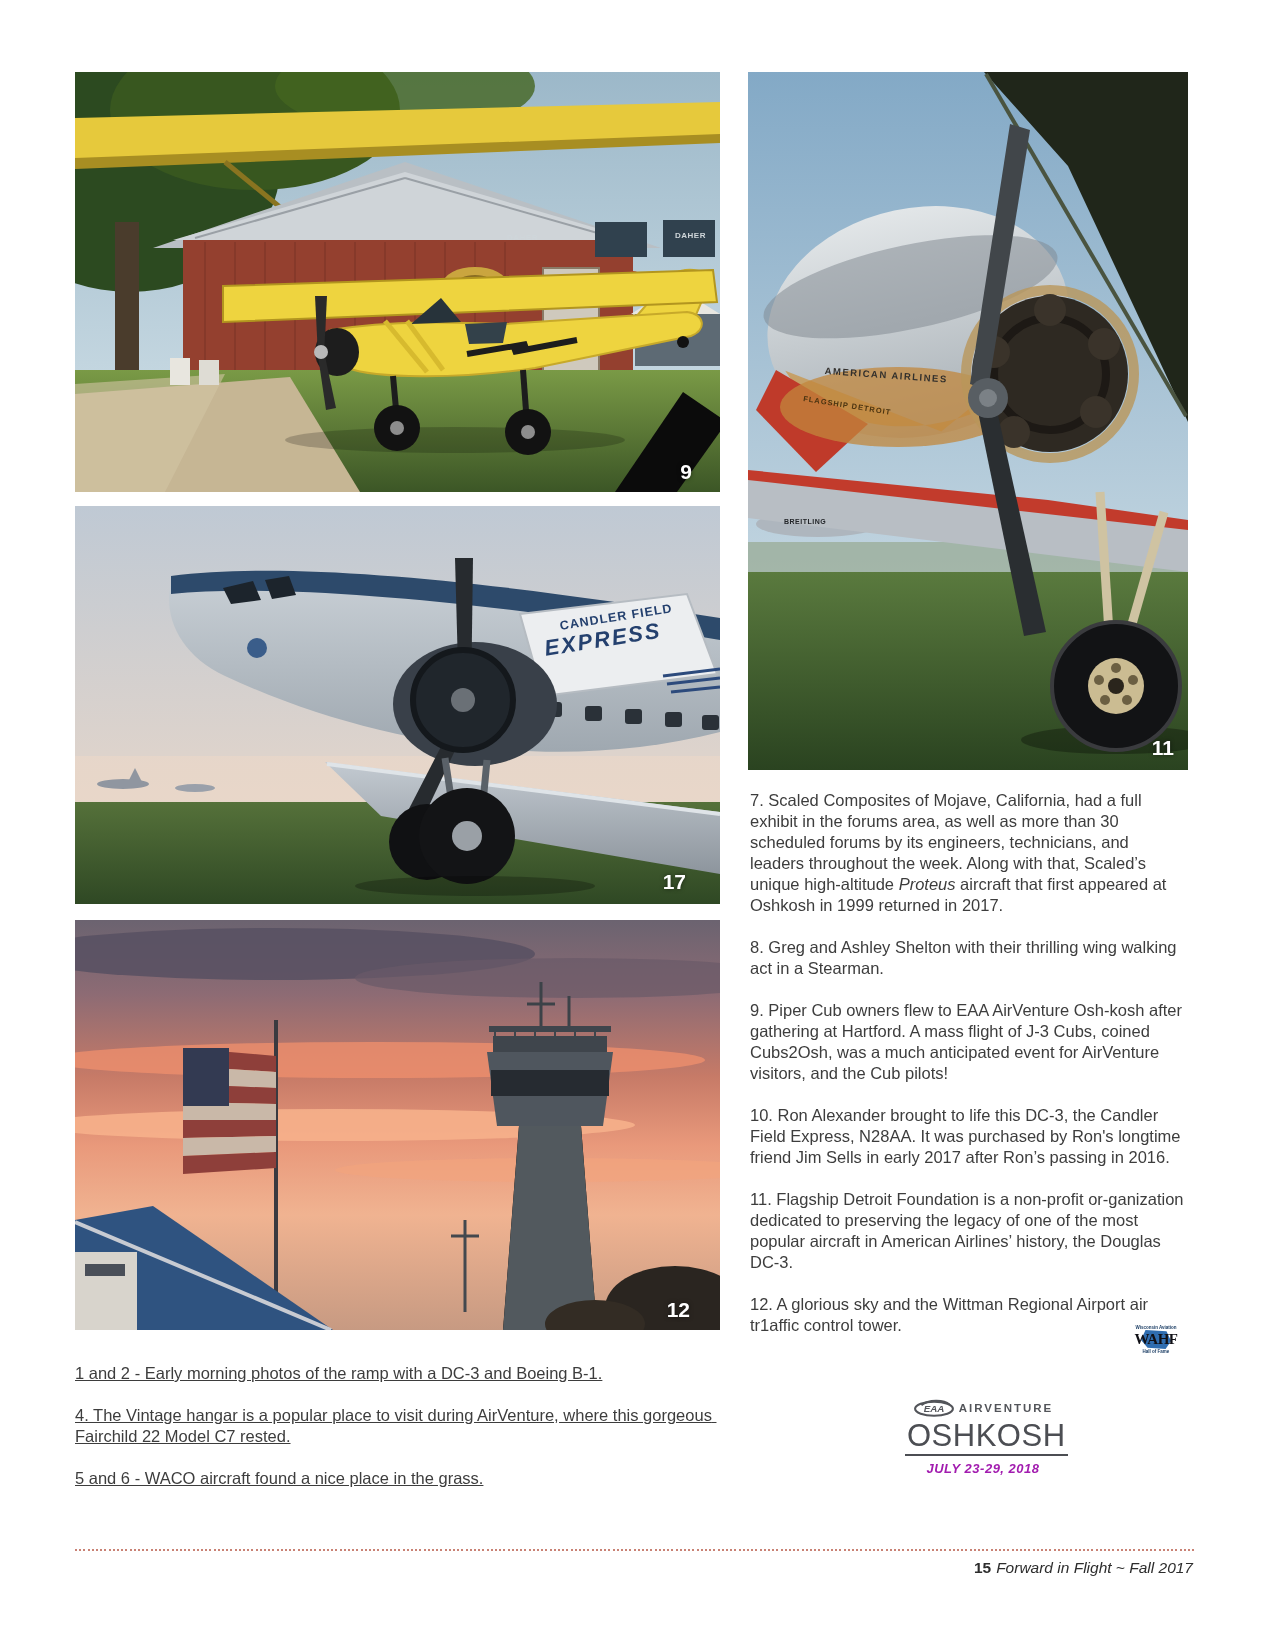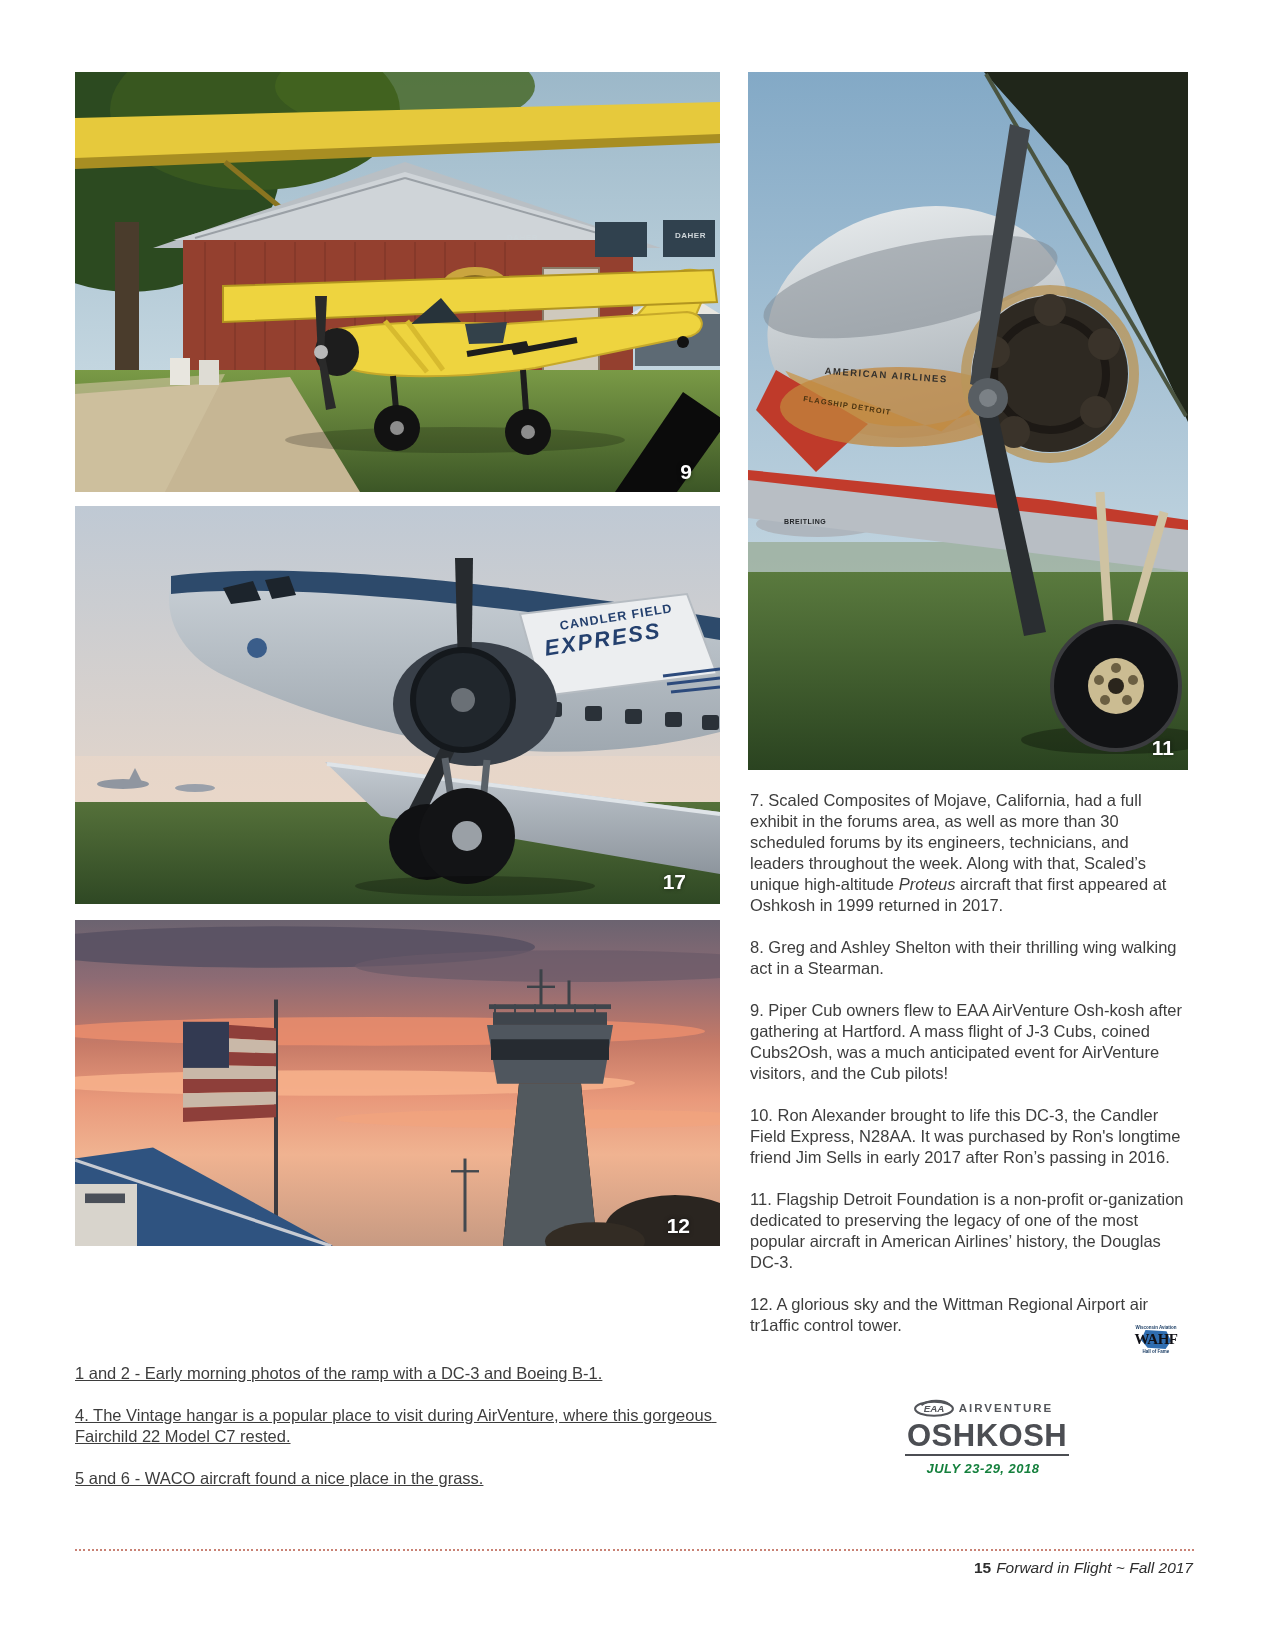--- a/index.html
+++ b/index.html
@@ -12,21 +12,21 @@
   .photo svg{display:block;width:100%;height:100%;}
   .photo-badge{
     position:absolute;color:#ffffff;font-weight:bold;font-size:21px;
     text-shadow:0 0 4px rgba(0,0,0,.55);line-height:1;
   }
   .overlay-text{position:absolute;line-height:1;white-space:nowrap;transform-origin:left top;}
 
   
   #photo9 {left:75px; top:72px;  width:645px; height:420px;}
   #photo10{left:75px; top:506px; width:645px; height:398px;}
-  #photo12{left:75px; top:920px; width:645px; height:326px;}
+  #photo12{left:75px; top:920px; width:645px; height:410px;}
   #photo11{left:748px;top:72px;  width:440px; height:698px;}
 
   
   .captions{position:absolute;color:#3d3d3d;font-size:16.5px;line-height:21px;}
   .captions p{margin:0 0 21px 0;white-space:pre-wrap;}
   #captions-right{left:750px;top:790px;width:437px;}
   #captions-left {left:75px; top:1363px;width:660px;text-decoration:underline;}
 
   
   .mk-candler{left:484px;top:114px;transform:rotate(-9deg);font-size:12.5px;font-weight:bold;
@@ -37,23 +37,23 @@
               letter-spacing:1.5px;color:#33302c;}
   .mk-flagship{left:56px;top:323px;transform:rotate(9deg);font-size:7.5px;font-weight:700;
               letter-spacing:1px;color:#4a3310;}
   .mk-breitling{left:36px;top:446px;font-size:7px;font-weight:bold;letter-spacing:.5px;color:#23262a;}
   .mk-daher{font-size:8px;font-weight:bold;letter-spacing:.5px;color:#cfd6da;}
 
   
   #oshkosh-logo{position:absolute;left:896px;top:1398px;width:156px;text-align:center;color:#53555a;margin-left:9px;}
   #oshkosh-logo .row1{display:flex;justify-content:center;align-items:center;gap:4px;}
   #oshkosh-logo .airventure{font-size:11.5px;font-weight:bold;letter-spacing:2px;color:#53555a;}
-  #oshkosh-logo .name{display:inline-block;font-size:31px;font-weight:700;letter-spacing:.5px;
+  #oshkosh-logo .name{display:inline-block;font-size:31px;font-weight:400;letter-spacing:.5px;
       color:#4c4e53;line-height:1;border-bottom:2px solid #4c4e53;padding:1px 2px 3px 2px;margin-top:1px;}
-  #oshkosh-logo .dates{font-size:13px;font-style:italic;font-weight:bold;color:#15803d;
+  #oshkosh-logo .dates{font-size:13px;font-style:italic;font-weight:bold;color:#a21caf;
       letter-spacing:.5px;margin-top:5px;}
 
   
   #wahf-logo{position:absolute;left:1131px;top:1325px;width:50px;text-align:center;}
   #wahf-logo .tiny{font-size:4.5px;line-height:5px;color:#1d3f66;font-weight:bold;white-space:nowrap;}
   #wahf-logo .mid{position:relative;height:19px;}
   #wahf-logo .state{position:absolute;left:10px;top:0;width:30px;height:19px;background:#2f6db0;
       clip-path:polygon(15% 0,85% 6%,100% 58%,82% 100%,22% 94%,0 52%);}
   #wahf-logo .wahf{position:relative;font-family:"Liberation Serif","DejaVu Serif",serif;
       font-weight:900;font-size:15px;line-height:19px;color:#101016;letter-spacing:-.5px;}

